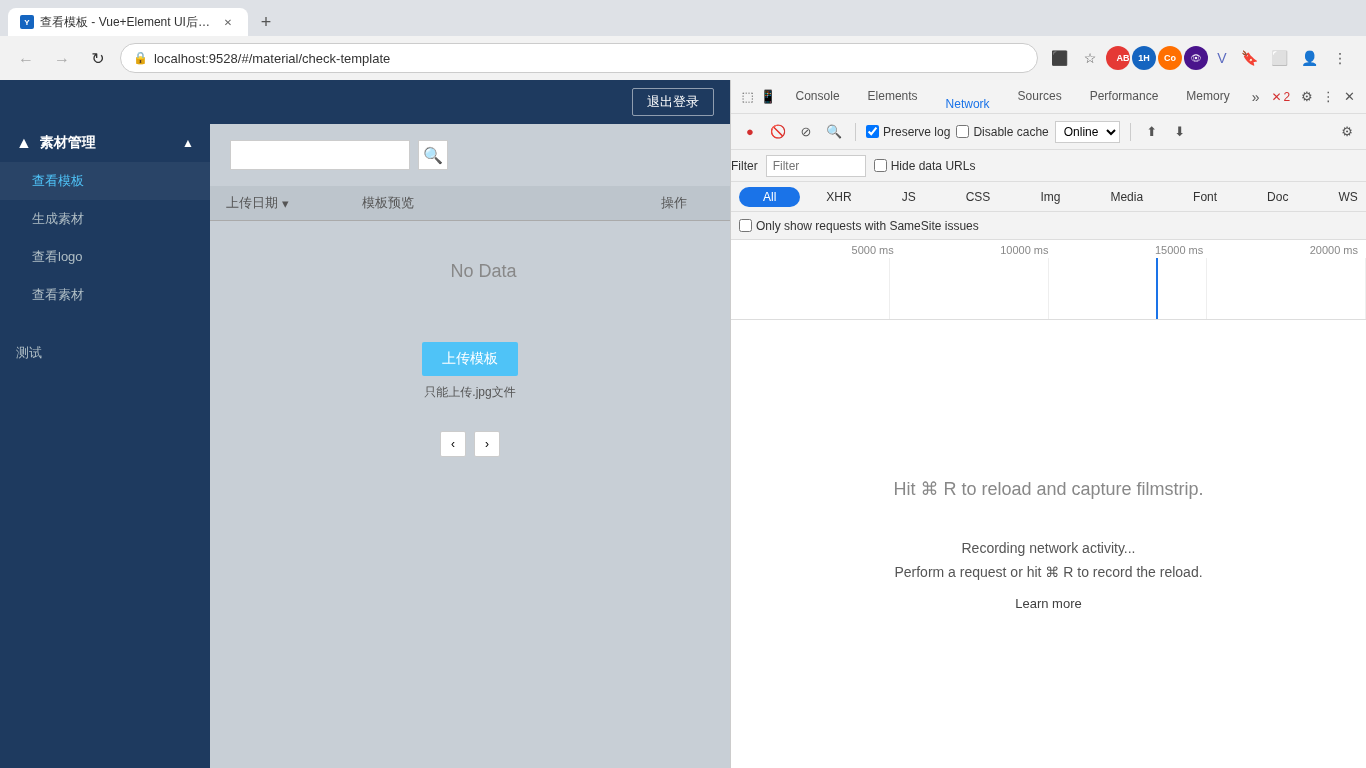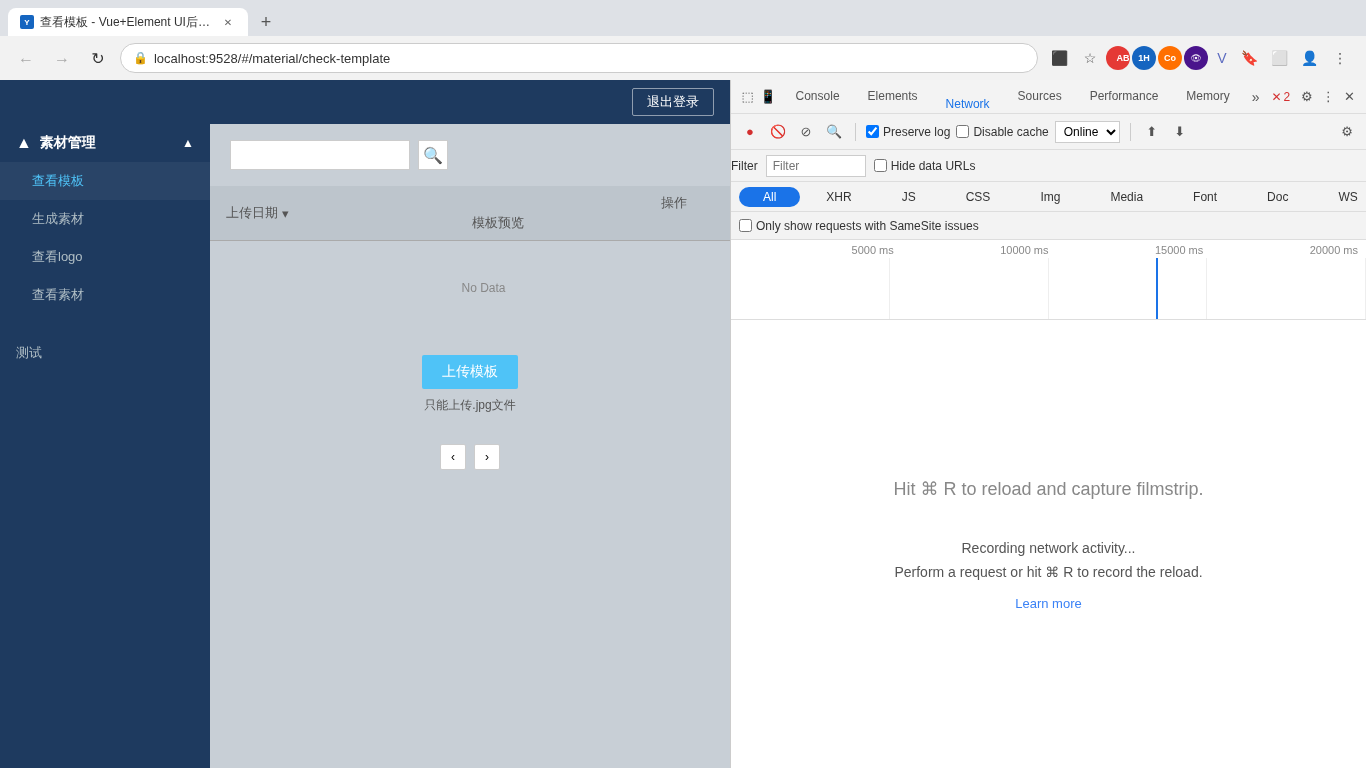--- a/index.html
+++ b/index.html
@@ -38,25 +38,25 @@
     .sidebar-header-icon { margin-right: 8px; font-size: 16px; }
     .sidebar-header-arrow { margin-left: auto; font-size: 12px; }
     .sidebar-item { padding: 10px 16px 10px 32px; color: #b0bec5; font-size: 13px; cursor: pointer; }
     .sidebar-item.active { color: #4fc3f7; background: rgba(255,255,255,0.05); }
     .sidebar-item-bottom { padding: 10px 16px; color: #b0bec5; font-size: 13px; cursor: pointer; margin-top: 20px; }
 
     
     .main-content { flex: 1; background: #c8cfd6; padding: 0; }
     .table-header { display: flex; background: #bdc5cc; padding: 8px 16px; font-size: 13px; color: #555; border-bottom: 1px solid #aaa; }
     .table-col { flex: 1; }
-    .table-col-preview { flex: 2; text-align: center; margin-top: 20px; }
+    .table-col-preview { flex: 2; text-align: left; }
     .table-col-action { flex: 0 0 80px; text-align: center; }
     .table-col-date { flex: 1; display: flex; align-items: center; gap: 4px; }
 
-    .no-data { text-align: center; color: #888; padding: 40px; font-size: 12px; margin-left: 27px; }
+    .no-data { text-align: center; color: #888; padding: 40px; font-size: 18px; margin-left: 27px; }
 
     .upload-section { display: flex; flex-direction: column; align-items: center; padding: 20px; gap: 8px; }
     .upload-btn { background: #4fc3f7; color: #fff; border: none; padding: 8px 20px; font-size: 14px; cursor: pointer; border-radius: 2px; }
     .upload-hint { font-size: 12px; color: #555; }
 
     .pagination { display: flex; align-items: center; justify-content: center; gap: 8px; padding: 10px; }
     .page-btn { width: 26px; height: 26px; border: 1px solid #ccc; background: #fff; display: flex; align-items: center; justify-content: center; cursor: pointer; font-size: 12px; border-radius: 2px; }
 
     
     .search-area { padding: 16px 20px; display: flex; align-items: center; gap: 8px; }
@@ -96,21 +96,21 @@
     .timeline-labels { display: flex; position: absolute; top: 4px; left: 0; right: 0; padding: 0 8px; }
     .timeline-label { flex: 1; font-size: 11px; color: #888; text-align: right; }
     .timeline-grid { position: absolute; top: 18px; left: 0; right: 0; bottom: 0; display: flex; }
     .timeline-col { flex: 1; border-right: 1px solid #eee; }
     .timeline-marker { position: absolute; width: 2px; background: #1a73e8; top: 18px; bottom: 0; }
 
     .devtools-main { flex: 1; display: flex; flex-direction: column; align-items: center; justify-content: center; background: #fff; }
     .devtools-hint { font-size: 18px; color: #888; margin-bottom: 40px; text-align: center; }
     .devtools-recording { font-size: 14px; color: #555; text-align: center; margin-bottom: 8px; }
     .devtools-recording2 { font-size: 14px; color: #555; text-align: center; margin-bottom: 16px; }
-    .devtools-learn-more { font-size: 13px; color: #3b82f6; cursor: pointer; text-decoration: none; }
+    .devtools-learn-more { font-size: 13px; color: #404040; cursor: pointer; text-decoration: none; }
 
     
     .ext-icons { display: flex; align-items: center; gap: 2px; }
     .ext-icon { width: 24px; height: 24px; border-radius: 50%; display: flex; align-items: center; justify-content: center; font-size: 13px; overflow: hidden; }
     .ext-icon-abp { background: #e53935; color: white; font-size: 9px; font-weight: bold; border-radius: 50%; padding-left: 16px; }
     .ext-icon-1h { background: #1565c0; color: white; font-size: 9px; font-weight: bold; border-radius: 50%; }
     .ext-icon-co { background: #ff6f00; color: white; font-size: 9px; font-weight: bold; border-radius: 50%; }
     .ext-icon-eye { background: #4a148c; color: white; font-size: 9px; border-radius: 50%; }
     .ext-icon-v { background: transparent; color: #5c6bc0; font-size: 14px; }
   </style>

